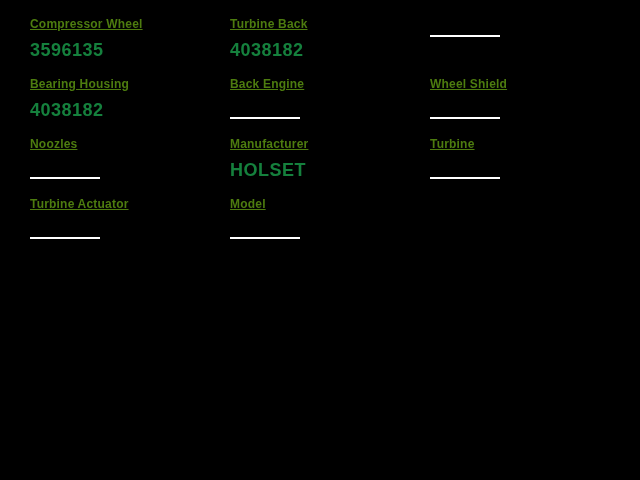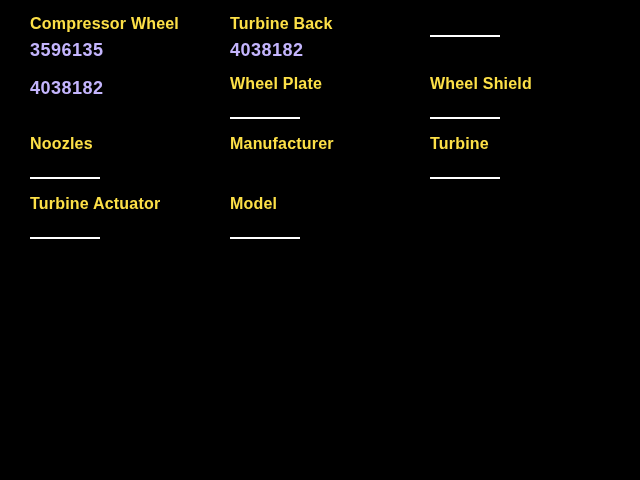--- a/index.html
+++ b/index.html
@@ -19,29 +19,30 @@
     top: 17px;
     left: 30px;
     display: grid;
     grid-template-columns: 200px 200px 200px;
     grid-auto-rows: 60px;
   }
   .field {
     display: block;
   }
   .field-label {
-    color: #fde047;
-    font-size: 16px;
+    color: #4d7c0f;
+    font-size: 12px;
     font-weight: 700;
     line-height: 14px;
     margin-bottom: 8px;
     letter-spacing: 0.2px;
+    text-decoration: underline;
   }
   .field-value {
-    color: #c4b5fd;
+    color: #15803d;
     font-size: 18px;
     font-weight: 700;
     line-height: 22px;
     letter-spacing: 0.5px;
   }
   .field-value.blank {
     width: 70px;
     height: 18px;
     border-bottom: 2px solid #ffffff;
   }
@@ -59,41 +60,43 @@
   <div class="field">
     <div class="field-label">Turbine Back</div>
     <div class="field-value">4038182</div>
   </div>
 
   <div class="field">
     <div class="field-value blank"></div>
   </div>
 
   <div class="field">
+    <div class="field-label">Bearing Housing</div>
     <div class="field-value">4038182</div>
   </div>
 
   <div class="field">
-    <div class="field-label">Wheel Plate</div>
+    <div class="field-label">Back Engine</div>
     <div class="field-value blank"></div>
   </div>
 
 
   <div class="field">
     <div class="field-label">Wheel Shield</div>
     <div class="field-value blank"></div>
   </div>
 
   <div class="field">
     <div class="field-label">Noozles</div>
     <div class="field-value blank"></div>
   </div>
 
   <div class="field">
     <div class="field-label">Manufacturer</div>
+    <div class="field-value">HOLSET</div>
   </div>
 
   <div class="field">
     <div class="field-label">Turbine</div>
     <div class="field-value blank"></div>
   </div>
 
   <div class="field">
     <div class="field-label">Turbine Actuator</div>
     <div class="field-value blank"></div>

